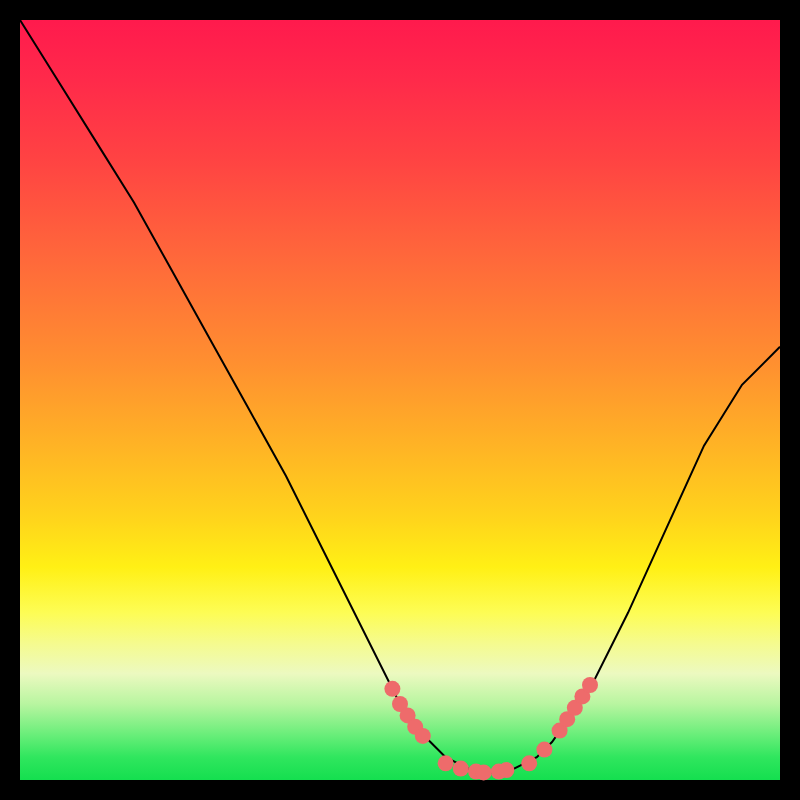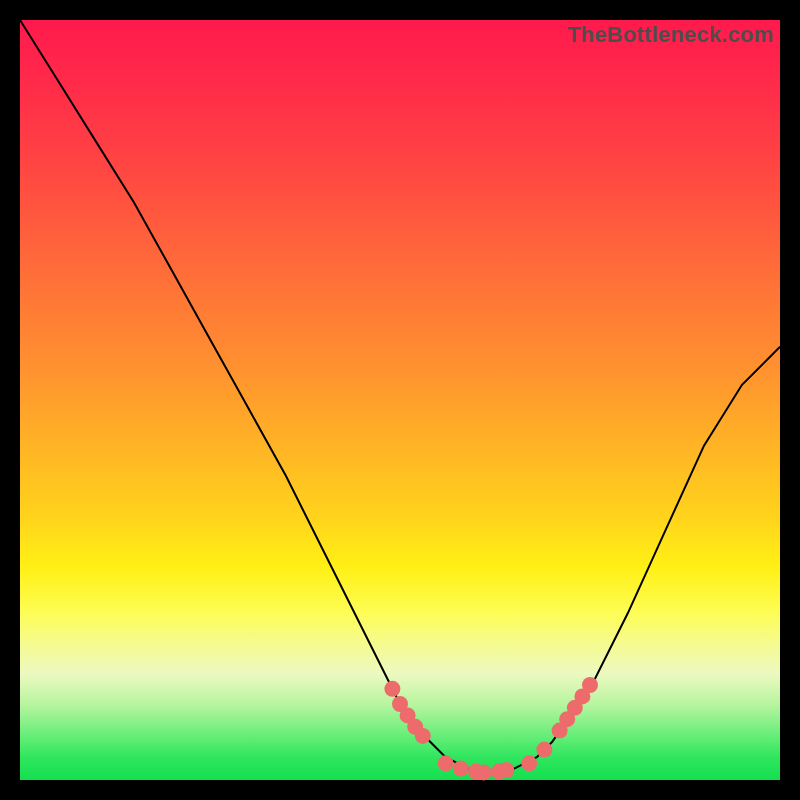--- a/index.html
+++ b/index.html
@@ -71,21 +71,20 @@
     fill: #ee6b6b;
     stroke: none;
   }
 </style>
 </head>
 <body>
 
 <div class="frame">
   <div class="plot-area"></div>
 
-  <div class="watermark">TheBottleneck.com</div>
 
   <svg class="overlay" viewBox="0 0 760 760" preserveAspectRatio="none">
     <path id="curve-path" class="curve" d="M0.0 0.0 L38.0 60.8 L76.0 121.6 L114.0 182.4 L152.0 250.8 L190.0 319.2 L228.0 387.6 L266.0 456.0 L304.0 532.0 L342.0 608.0 L380.0 684.0 L395.2 706.8 L410.4 722.0 L425.6 737.2 L440.8 744.8 L456.0 752.4 L471.2 752.4 L486.4 752.4 L501.6 744.8 L516.8 737.2 L532.0 722.0 L570.0 668.8 L608.0 592.8 L646.0 509.2 L684.0 425.6 L722.0 364.8 L760.0 326.8" stroke="#000000"></path>
     <g id="markers-group">
         <circle cx="372.4" cy="668.8" r="8" class="marker" fill="#ee6b6b"></circle>
         <circle cx="380.0" cy="684.0" r="8" class="marker" fill="#ee6b6b"></circle>
         <circle cx="387.6" cy="695.4" r="8" class="marker" fill="#ee6b6b"></circle>
         <circle cx="395.2" cy="706.8" r="8" class="marker" fill="#ee6b6b"></circle>
         <circle cx="402.8" cy="715.9" r="8" class="marker" fill="#ee6b6b"></circle>
         <circle cx="425.6" cy="743.3" r="8" class="marker" fill="#ee6b6b"></circle>

